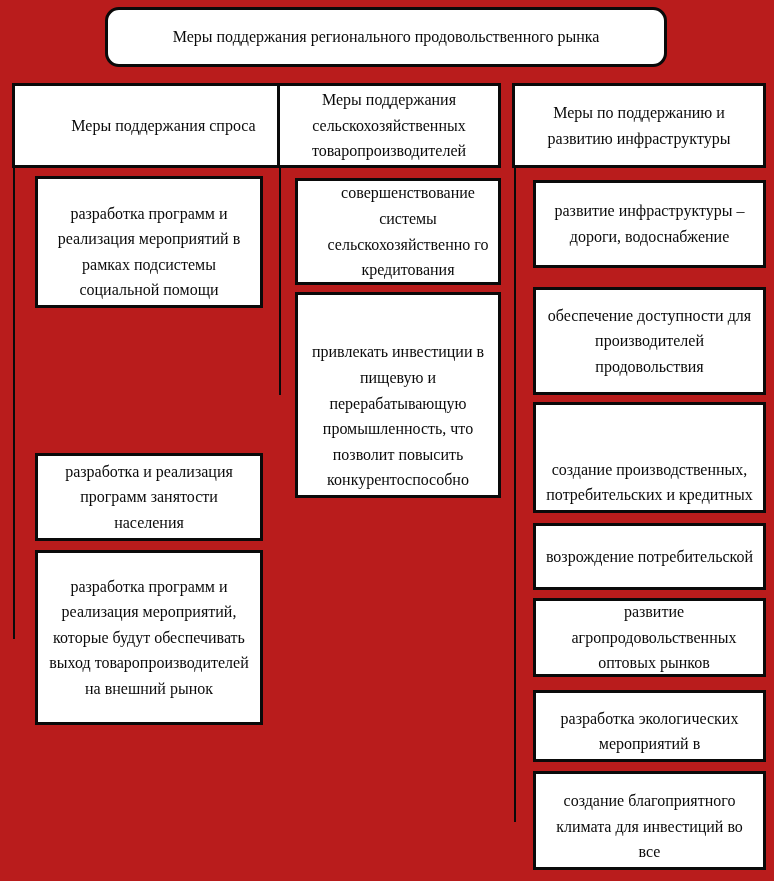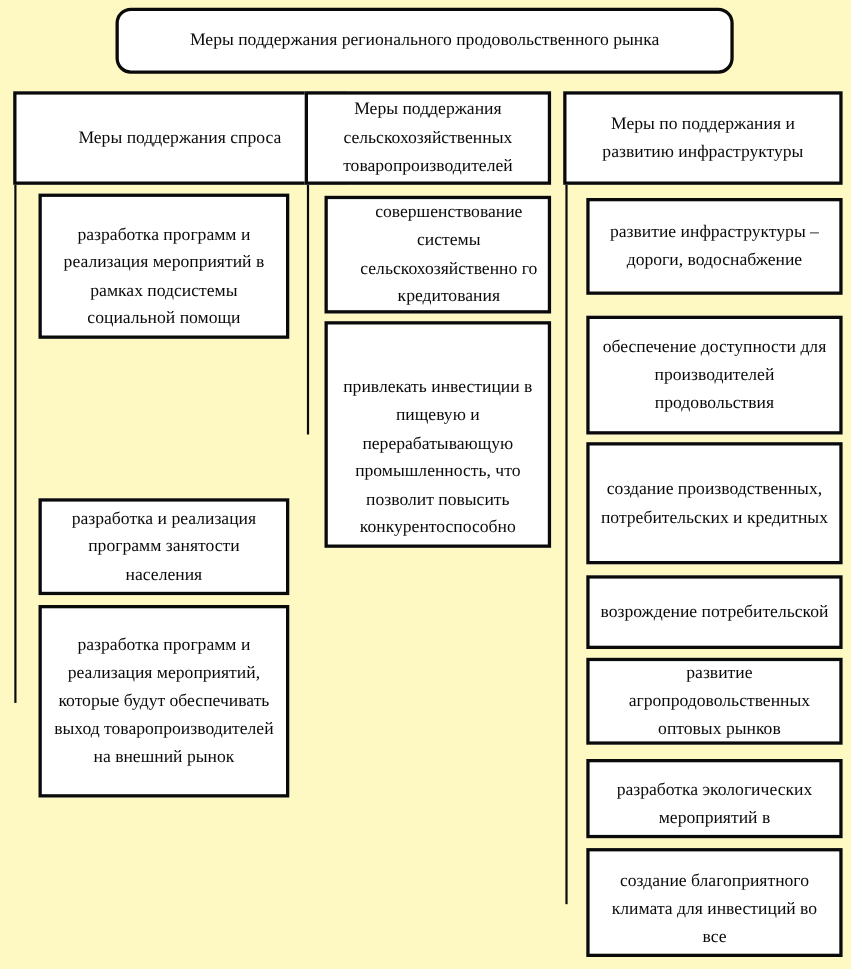--- a/index.html
+++ b/index.html
@@ -1,19 +1,19 @@
 <!DOCTYPE html>
 <html><head>
 <meta charset="utf-8">
 <style>
   html,body { margin:0; padding:0; background:#ffffff; }
   #canvas {
     position:relative;
     width:774px; height:881px;
-    background:#fef9c3;
+    background:#b91c1c;
     font-family:"Liberation Serif","DejaVu Serif",serif;
     color:#0a0a0a;
     overflow:hidden;
   }
   .box {
     position:absolute;
     box-sizing:border-box;
     border:3px solid #0a0a0a;
     background:#ffffff;
     display:flex;
@@ -51,40 +51,40 @@
 
   
   .c2 { left:295px; width:206px; }
   #c2-i1 { top:178px; height:107px;padding-left:28px; }
   #c2-i2 { top:292px; height:206px; }
 
   
   .c3 { left:533px; width:233px; }
   #c3-i1 { top:180px; height:88px;  }
   #c3-i2 { top:287px; height:108px; }
-  #c3-i3 { top:402px; height:111px; }
+  #c3-i3 { top:402px; height:111px;align-items:flex-end; }
   #c3-i4 { top:523px; height:67px;  }
   #c3-i5 { top:598px; height:79px;padding-left:17px;  }
   #c3-i6 { top:690px; height:72px;  }
   #c3-i7 { top:771px; height:99px;  }
 </style>
 </head>
 <body>
 
 <div id="canvas">
 
   <div class="box rounded" id="title-box">Меры поддержания регионального продовольственного рынка</div>
 
   <div class="vline" id="c1-line"></div>
   <div class="vline" id="c2-line"></div>
   <div class="vline" id="c3-line"></div>
 
   <div class="box" id="c1-head">Меры поддержания спроса</div>
   <div class="box" id="c2-head">Меры поддержания сельскохозяйственных товаропроизводителей</div>
-  <div class="box" id="c3-head">Меры по поддержания и развитию инфраструктуры</div>
+  <div class="box" id="c3-head">Меры по поддержанию и развитию инфраструктуры</div>
 
   <div class="box c1 top-align" id="c1-i1">
 
     <span>разработка программ и реализация мероприятий в рамках подсистемы социальной помощи</span>
   </div>
   <div class="box c1" id="c1-i3">
 
     <span>разработка и реализация программ занятости населения</span>
   </div>
   <div class="box c1" id="c1-i4">

